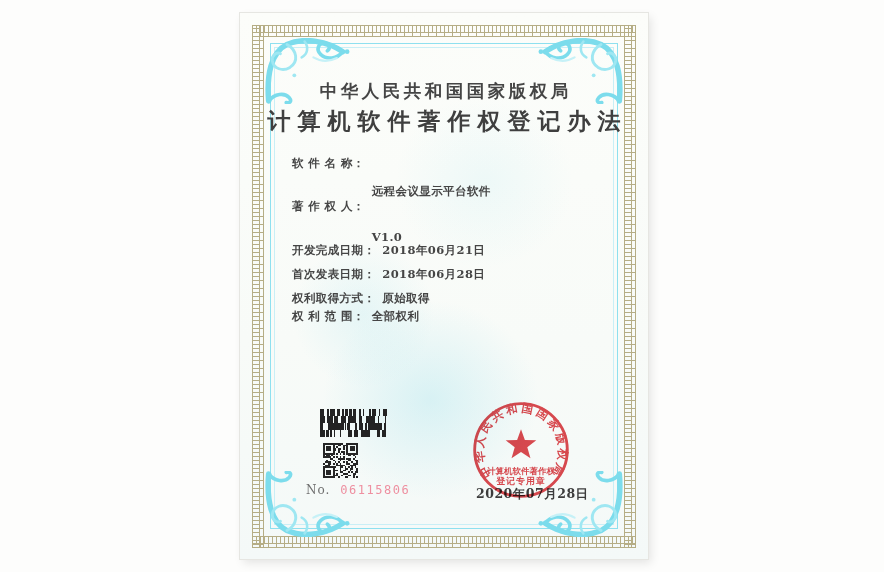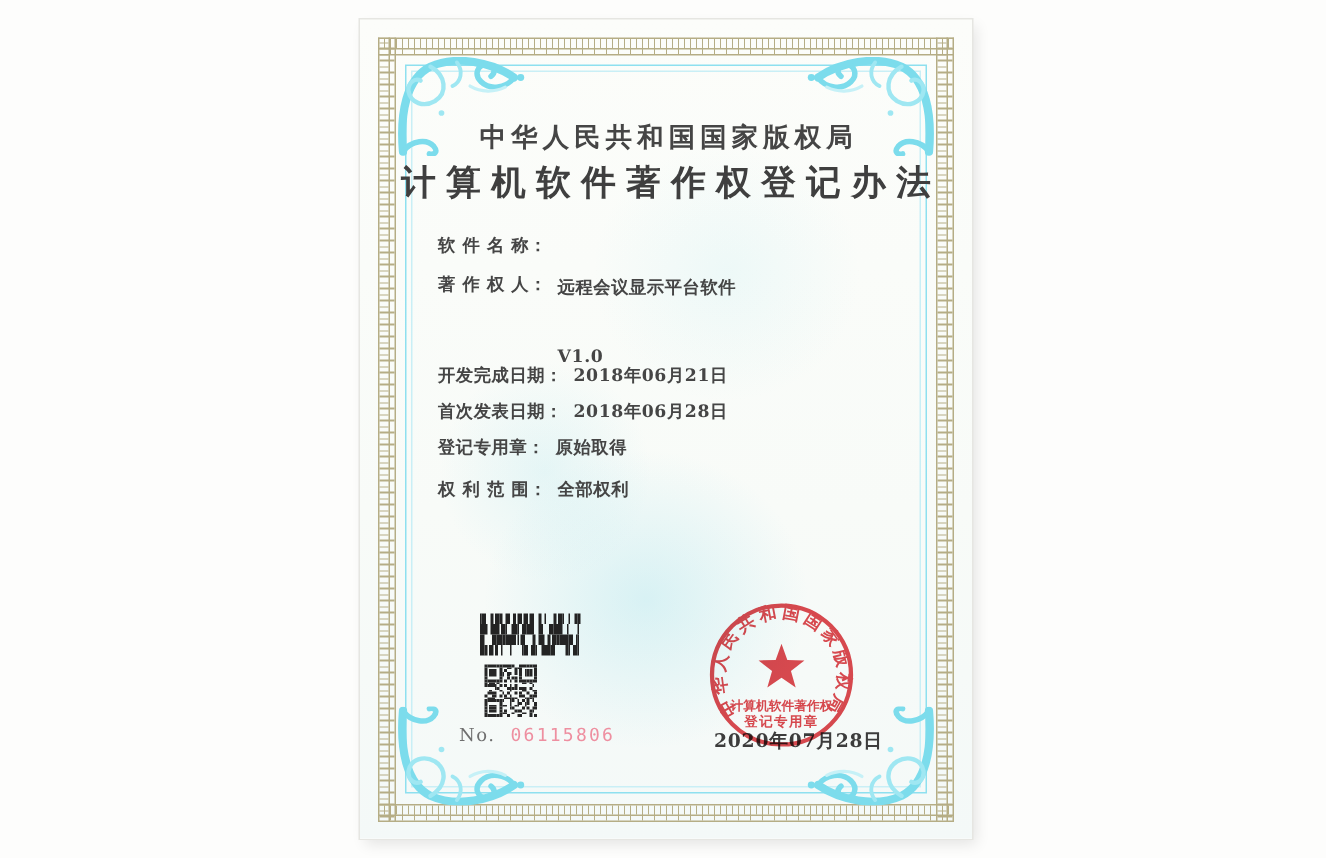--- a/index.html
+++ b/index.html
@@ -54,22 +54,22 @@
     font-size:17.5px;font-weight:700;letter-spacing:3.5px;text-indent:3.5px;color:var(--ink);}
   .cert-title{position:absolute;top:93px;left:0;right:0;text-align:center;
     font-size:23px;font-weight:700;letter-spacing:7px;text-indent:7px;color:#3f3f3f;}
   .certno{position:absolute;top:125px;right:38px;font-size:9.5px;color:#5a5a5a;
     font-weight:600;letter-spacing:.5px;}
   .certno .v{margin-left:7px;}
   .row{position:absolute;left:52px;display:flex;gap:7px;font-size:11.5px;
     font-weight:600;color:var(--ink);letter-spacing:.4px;white-space:pre;}
   .row .lbl{flex:none;}
   .row .ver{margin-top:3px;}
-  .r1{top:143px;} .r2{top:169px;} .r3{top:230px;} .r4{top:254px;}
-  .r5{top:278px;} .r6{top:306px;} .r7{top:326px;}
+  .r1{top:143px;} .r2{top:186px;} .r3{top:230px;} .r4{top:254px;}
+  .r5{top:278px;} .r6{top:296px;} .r7{top:326px;}
   .decl{position:absolute;left:40px;top:350px;width:356px;font-size:11.5px;
     line-height:25.5px;color:#4a4a4a;text-indent:2em;letter-spacing:.4px;}
   
   .barcode{position:absolute;left:80px;top:396px;width:66px;height:28px;
     display:flex;flex-direction:column;gap:0;}
   .bar-row{display:flex;height:7px;}
   .bar-row i{display:block;height:100%;flex:none;}
   .qr{position:absolute;left:83px;top:430px;width:35px;height:35px;
     display:grid;grid-template-columns:repeat(21,1fr);grid-template-rows:repeat(21,1fr);}
   .qr i{display:block;}
@@ -148,21 +148,21 @@
     </div>
     <div class="row r3">
       <span class="lbl">开发完成日期：</span>
       <span>2018年06月21日</span>
     </div>
     <div class="row r4">
       <span class="lbl">首次发表日期：</span>
       <span>2018年06月28日</span>
     </div>
     <div class="row r5">
-      <span class="lbl">登记专用章：</span>
+      <span class="lbl">权利取得方式：</span>
       <span>原始取得</span>
     </div>
     <div class="row r6">
       <span class="lbl">权 利 范 围：</span>
       <span>全部权利</span>
     </div>
 
 
     <div class="barcode">
         <div class="bar-row">

